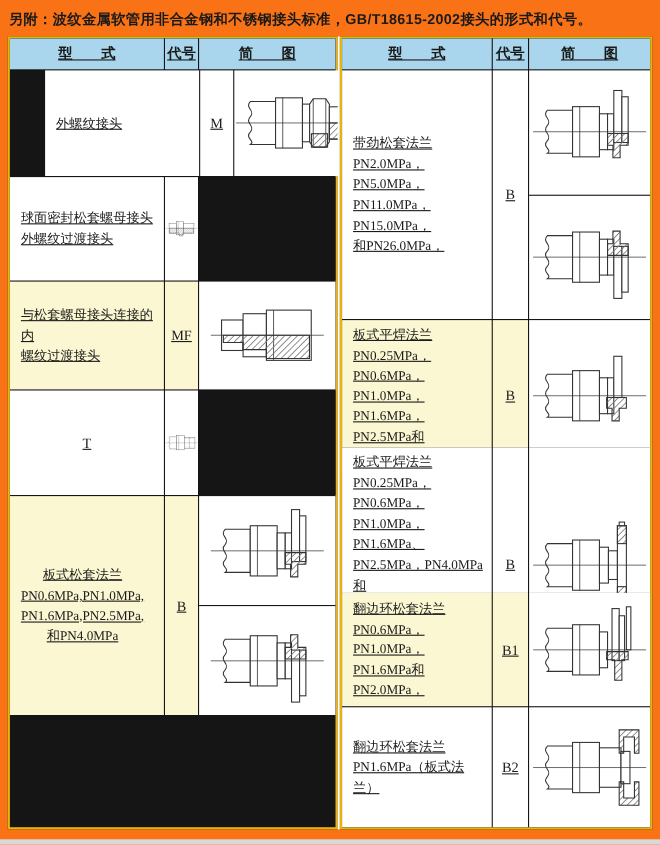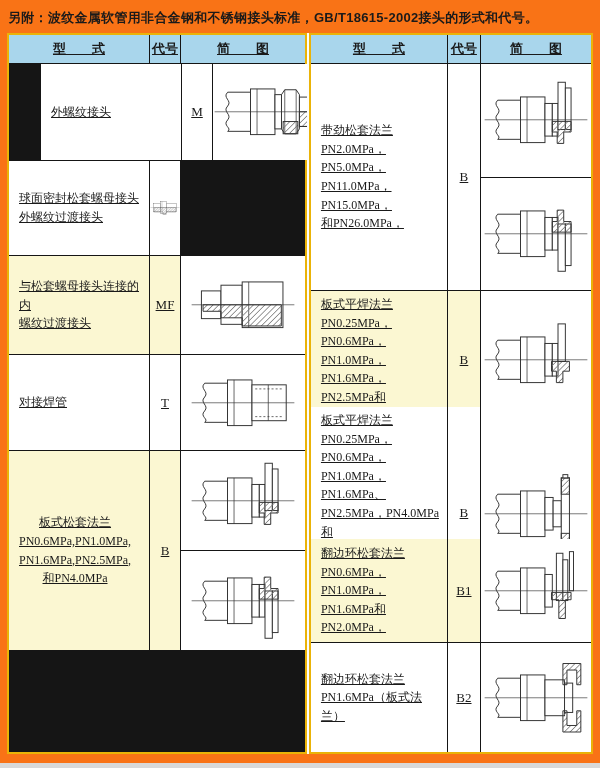--- a/index.html
+++ b/index.html
@@ -104,21 +104,20 @@
                 <rect x="38" y="26" width="26" height="48" fill="#fff" stroke="#333" stroke-width="1.2"></rect>
                 <rect x="64" y="22" width="50" height="56" fill="#fff" stroke="#333" stroke-width="1.2"></rect>
                 <line x1="72" y1="22" x2="72" y2="78" stroke="#333" stroke-width="0.9"></line>
                 <path d="M16,50 H112 V76 H64 V66 H38 V58 H16 Z" fill="url(#h4)" stroke="#333" stroke-width="1.2"></path>
                 <line x1="2" y1="50" x2="128" y2="50" stroke="#333" stroke-width="0.8"></line>
               </svg>
             </div>
           </div>
         </div>
         <div class="row" style="height: 95px;">
-          <div class="cell type">对接焊管</div>
           <div class="cell code">T</div>
           <div class="cell diag">
             <div class="sub">
               <svg viewBox="0 0 130 100" xmlns="http://www.w3.org/2000/svg">
     <defs>
                   <pattern id="h5" width="5" height="5" patternUnits="userSpaceOnUse" patternTransform="rotate(45)">
       <line x1="0" y1="0" x2="0" y2="5" stroke="#777" stroke-width="1.8"></line>
                   </pattern>
                 </defs>
     <path d="M46,26 H18 C11,33 24,36 18,43 C11,50 24,53 18,60 C11,67 24,70 18,74 H46 Z" fill="#fff" stroke="#333" stroke-width="1.2"></path>

